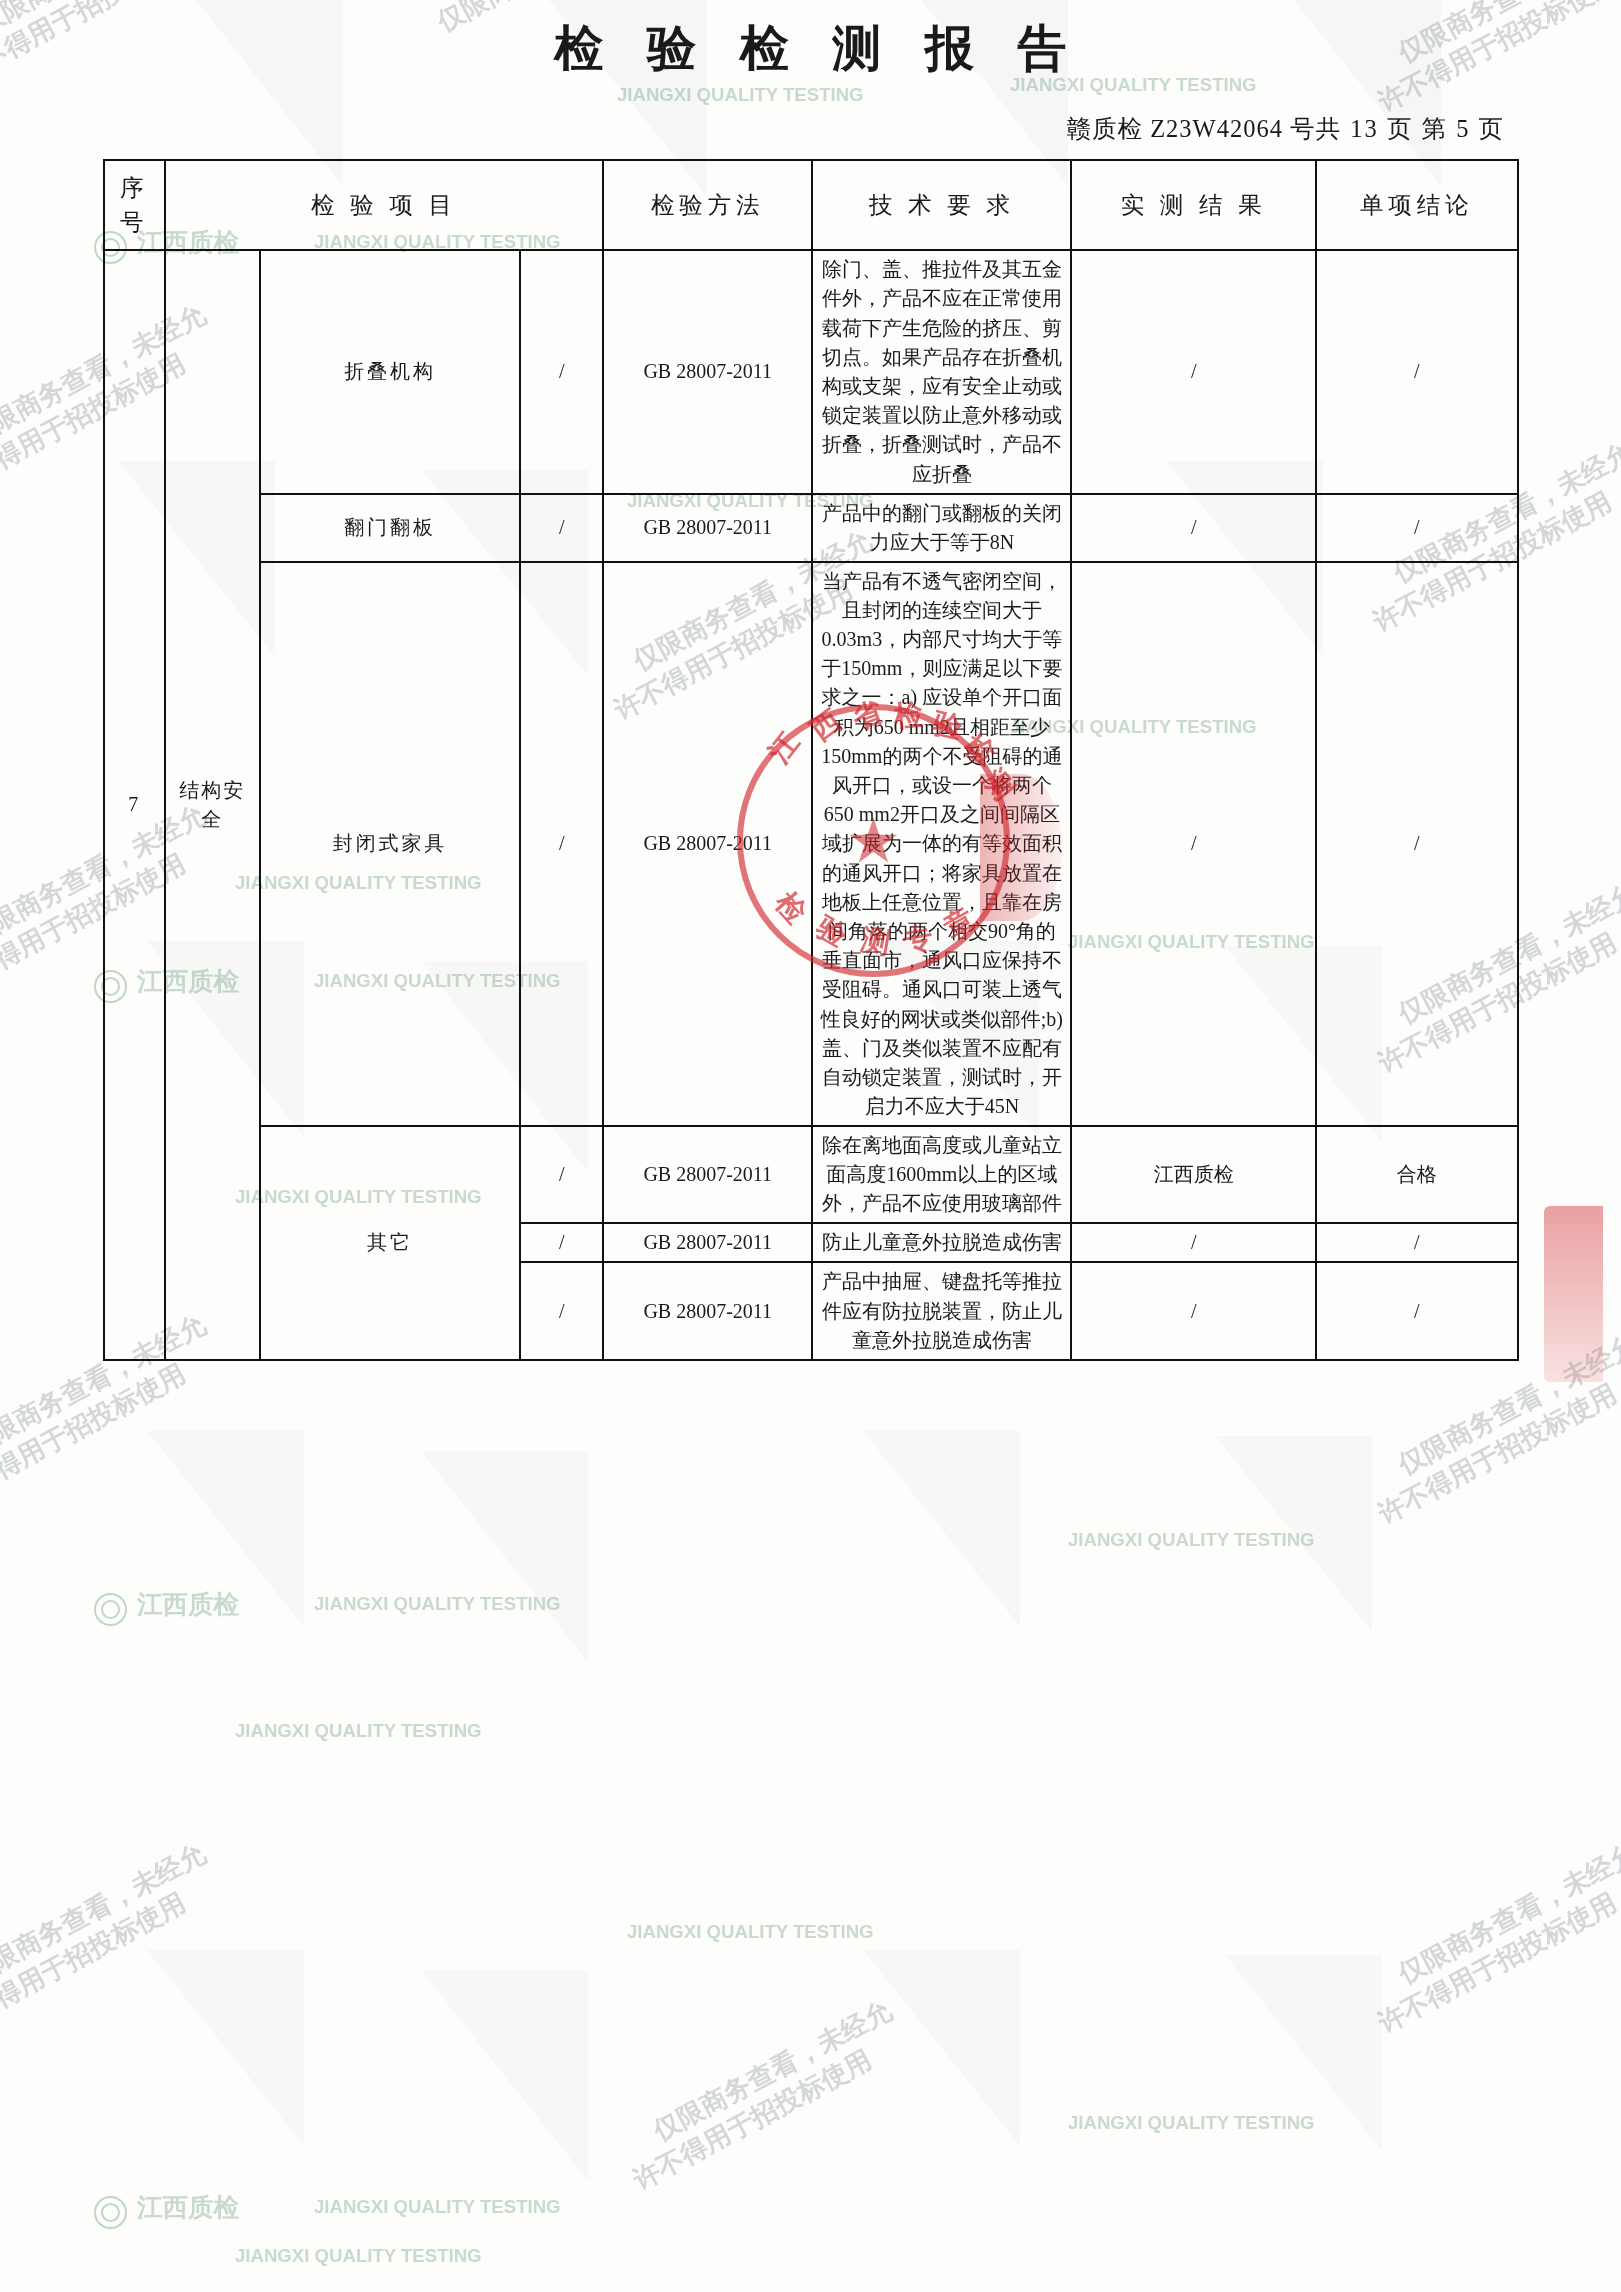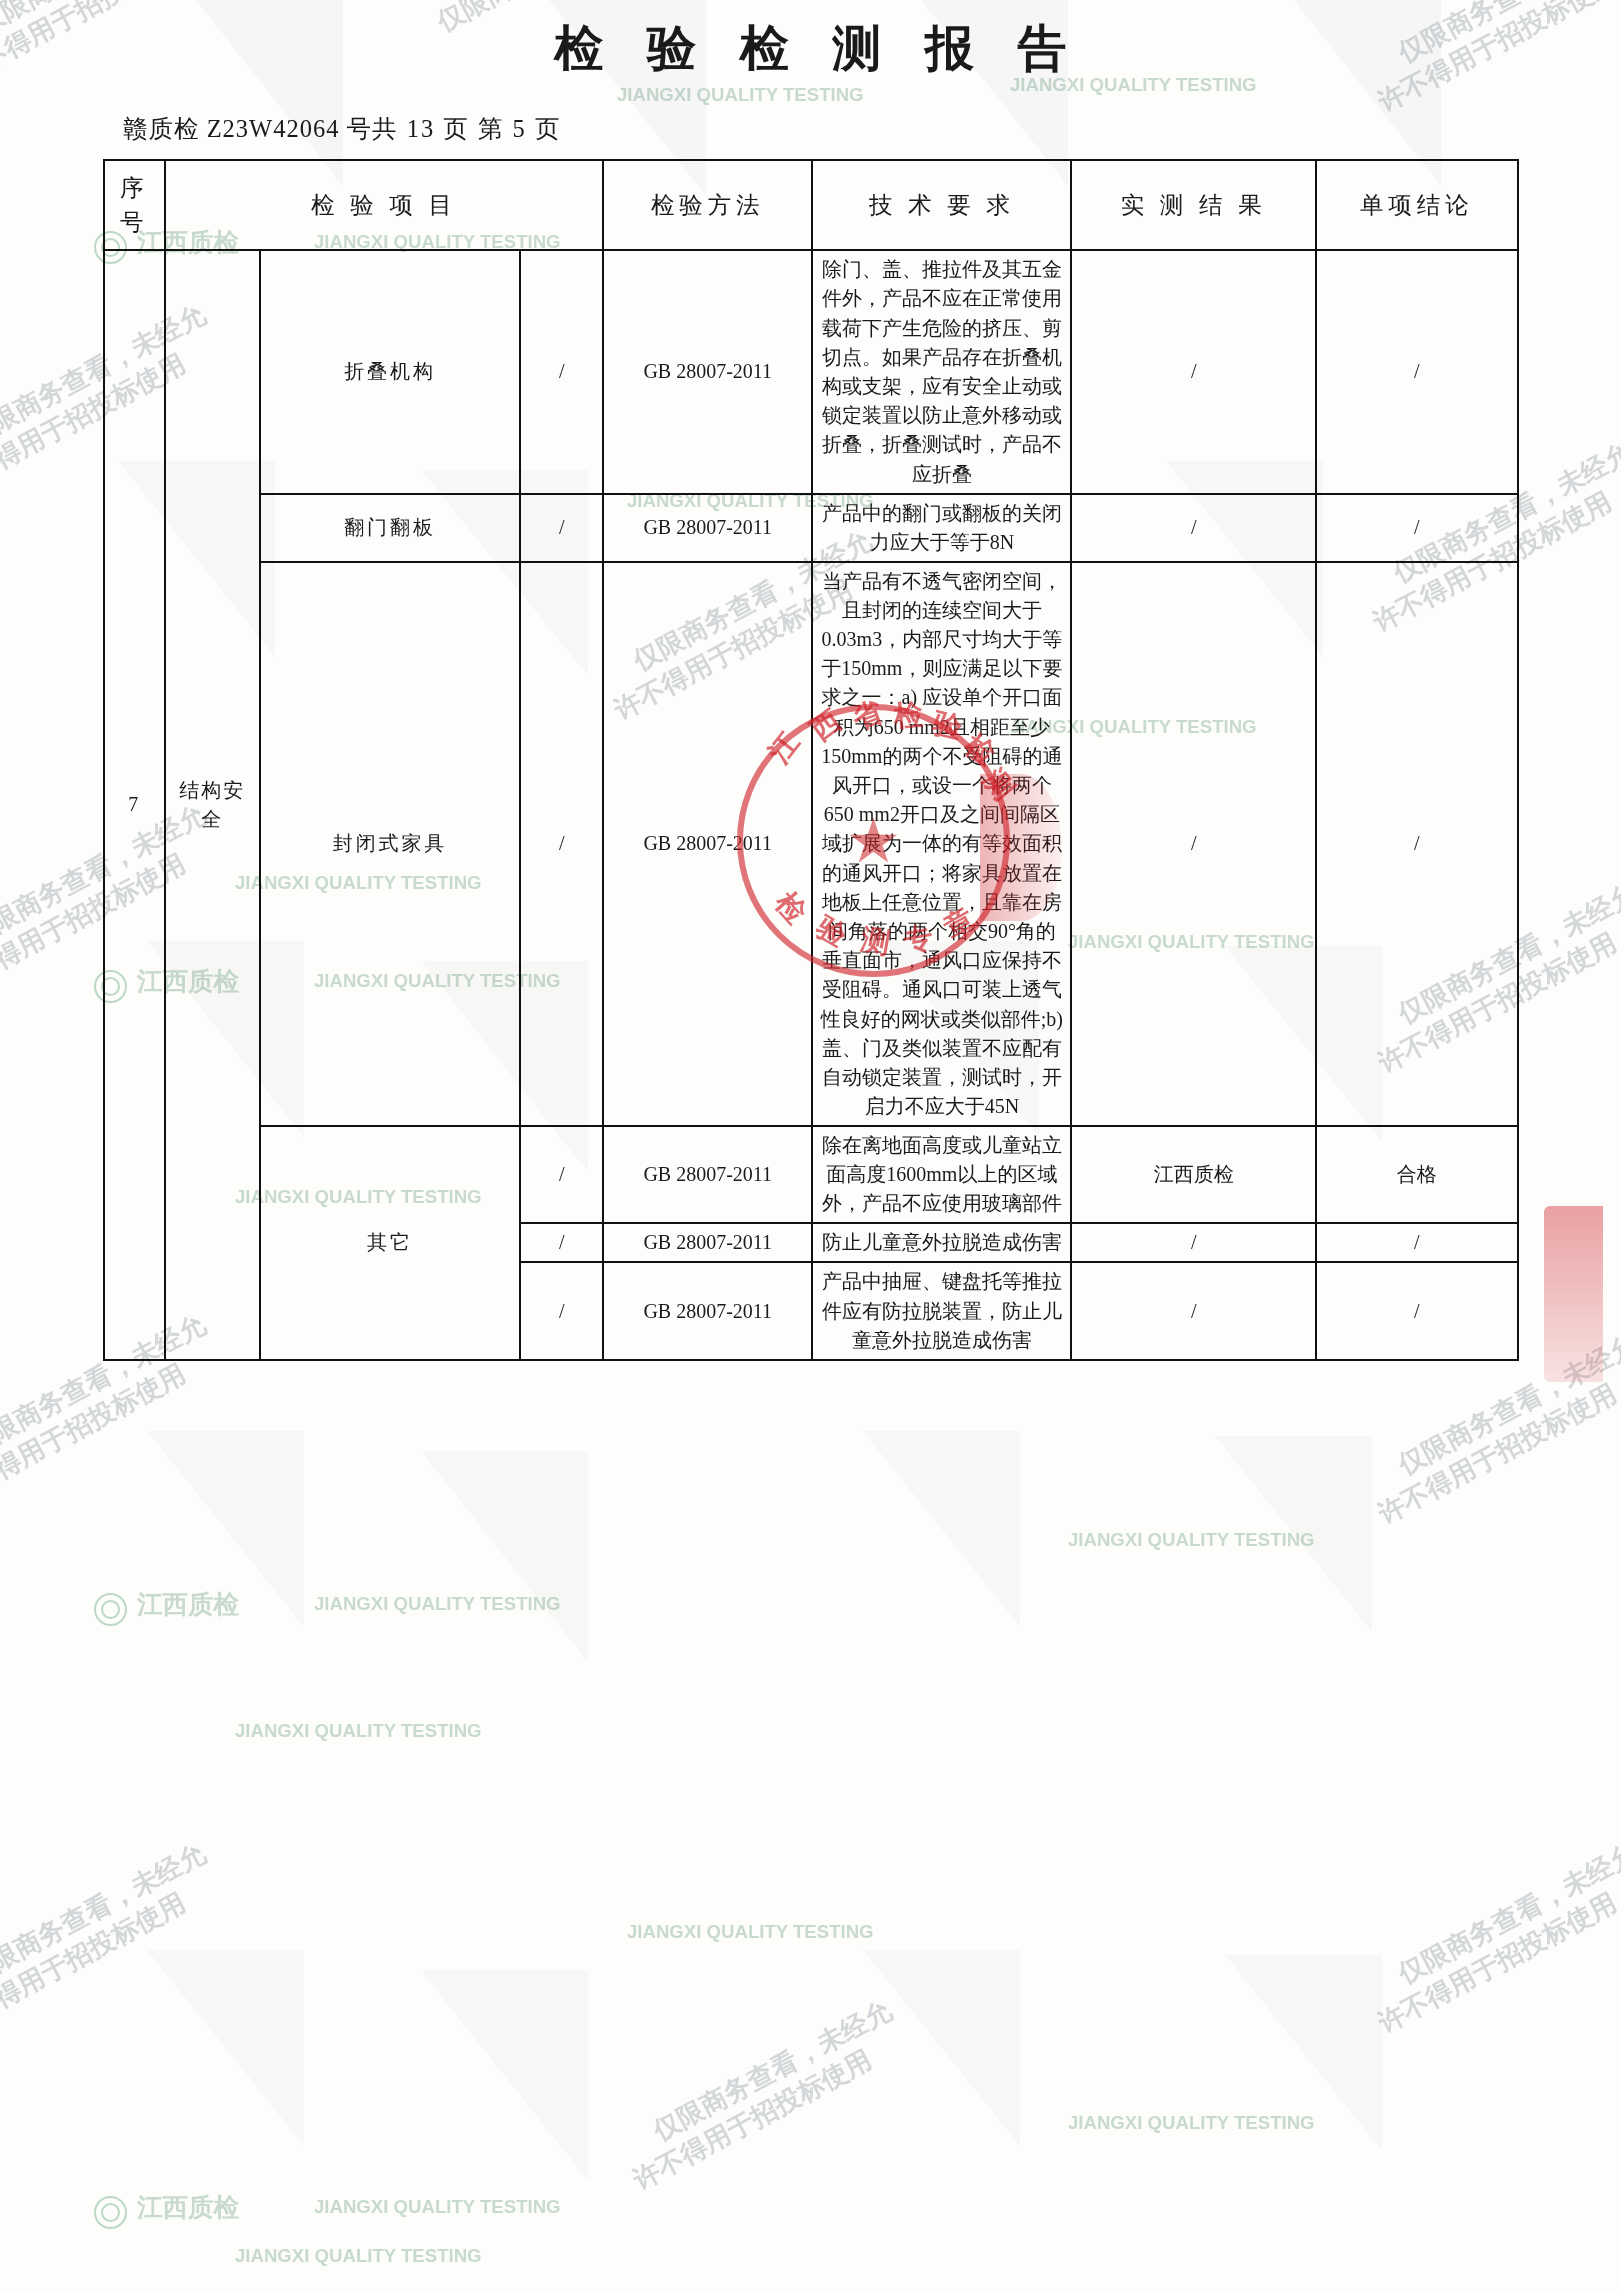--- a/index.html
+++ b/index.html
@@ -78,21 +78,21 @@
     text-align: center;
     font-size: 49px;
     font-weight: bold;
     letter-spacing: 15.7px;
     margin-top: 21.6px;
     line-height: 1.1;
     text-indent: 15.7px;
   }
   .meta-row {
     display: flex;
-    justify-content: flex-start;
+    justify-content: flex-end;
     align-items: flex-end;
     margin: 37px 116px 0 123px;
     font-size: 23.5px;
     letter-spacing: 1px;
   }
   .meta-left { font-size: 24.5px; }
   .meta-right { font-size: 24.5px; letter-spacing: 2px; }
 
   table.rpt {
     border-collapse: collapse;

